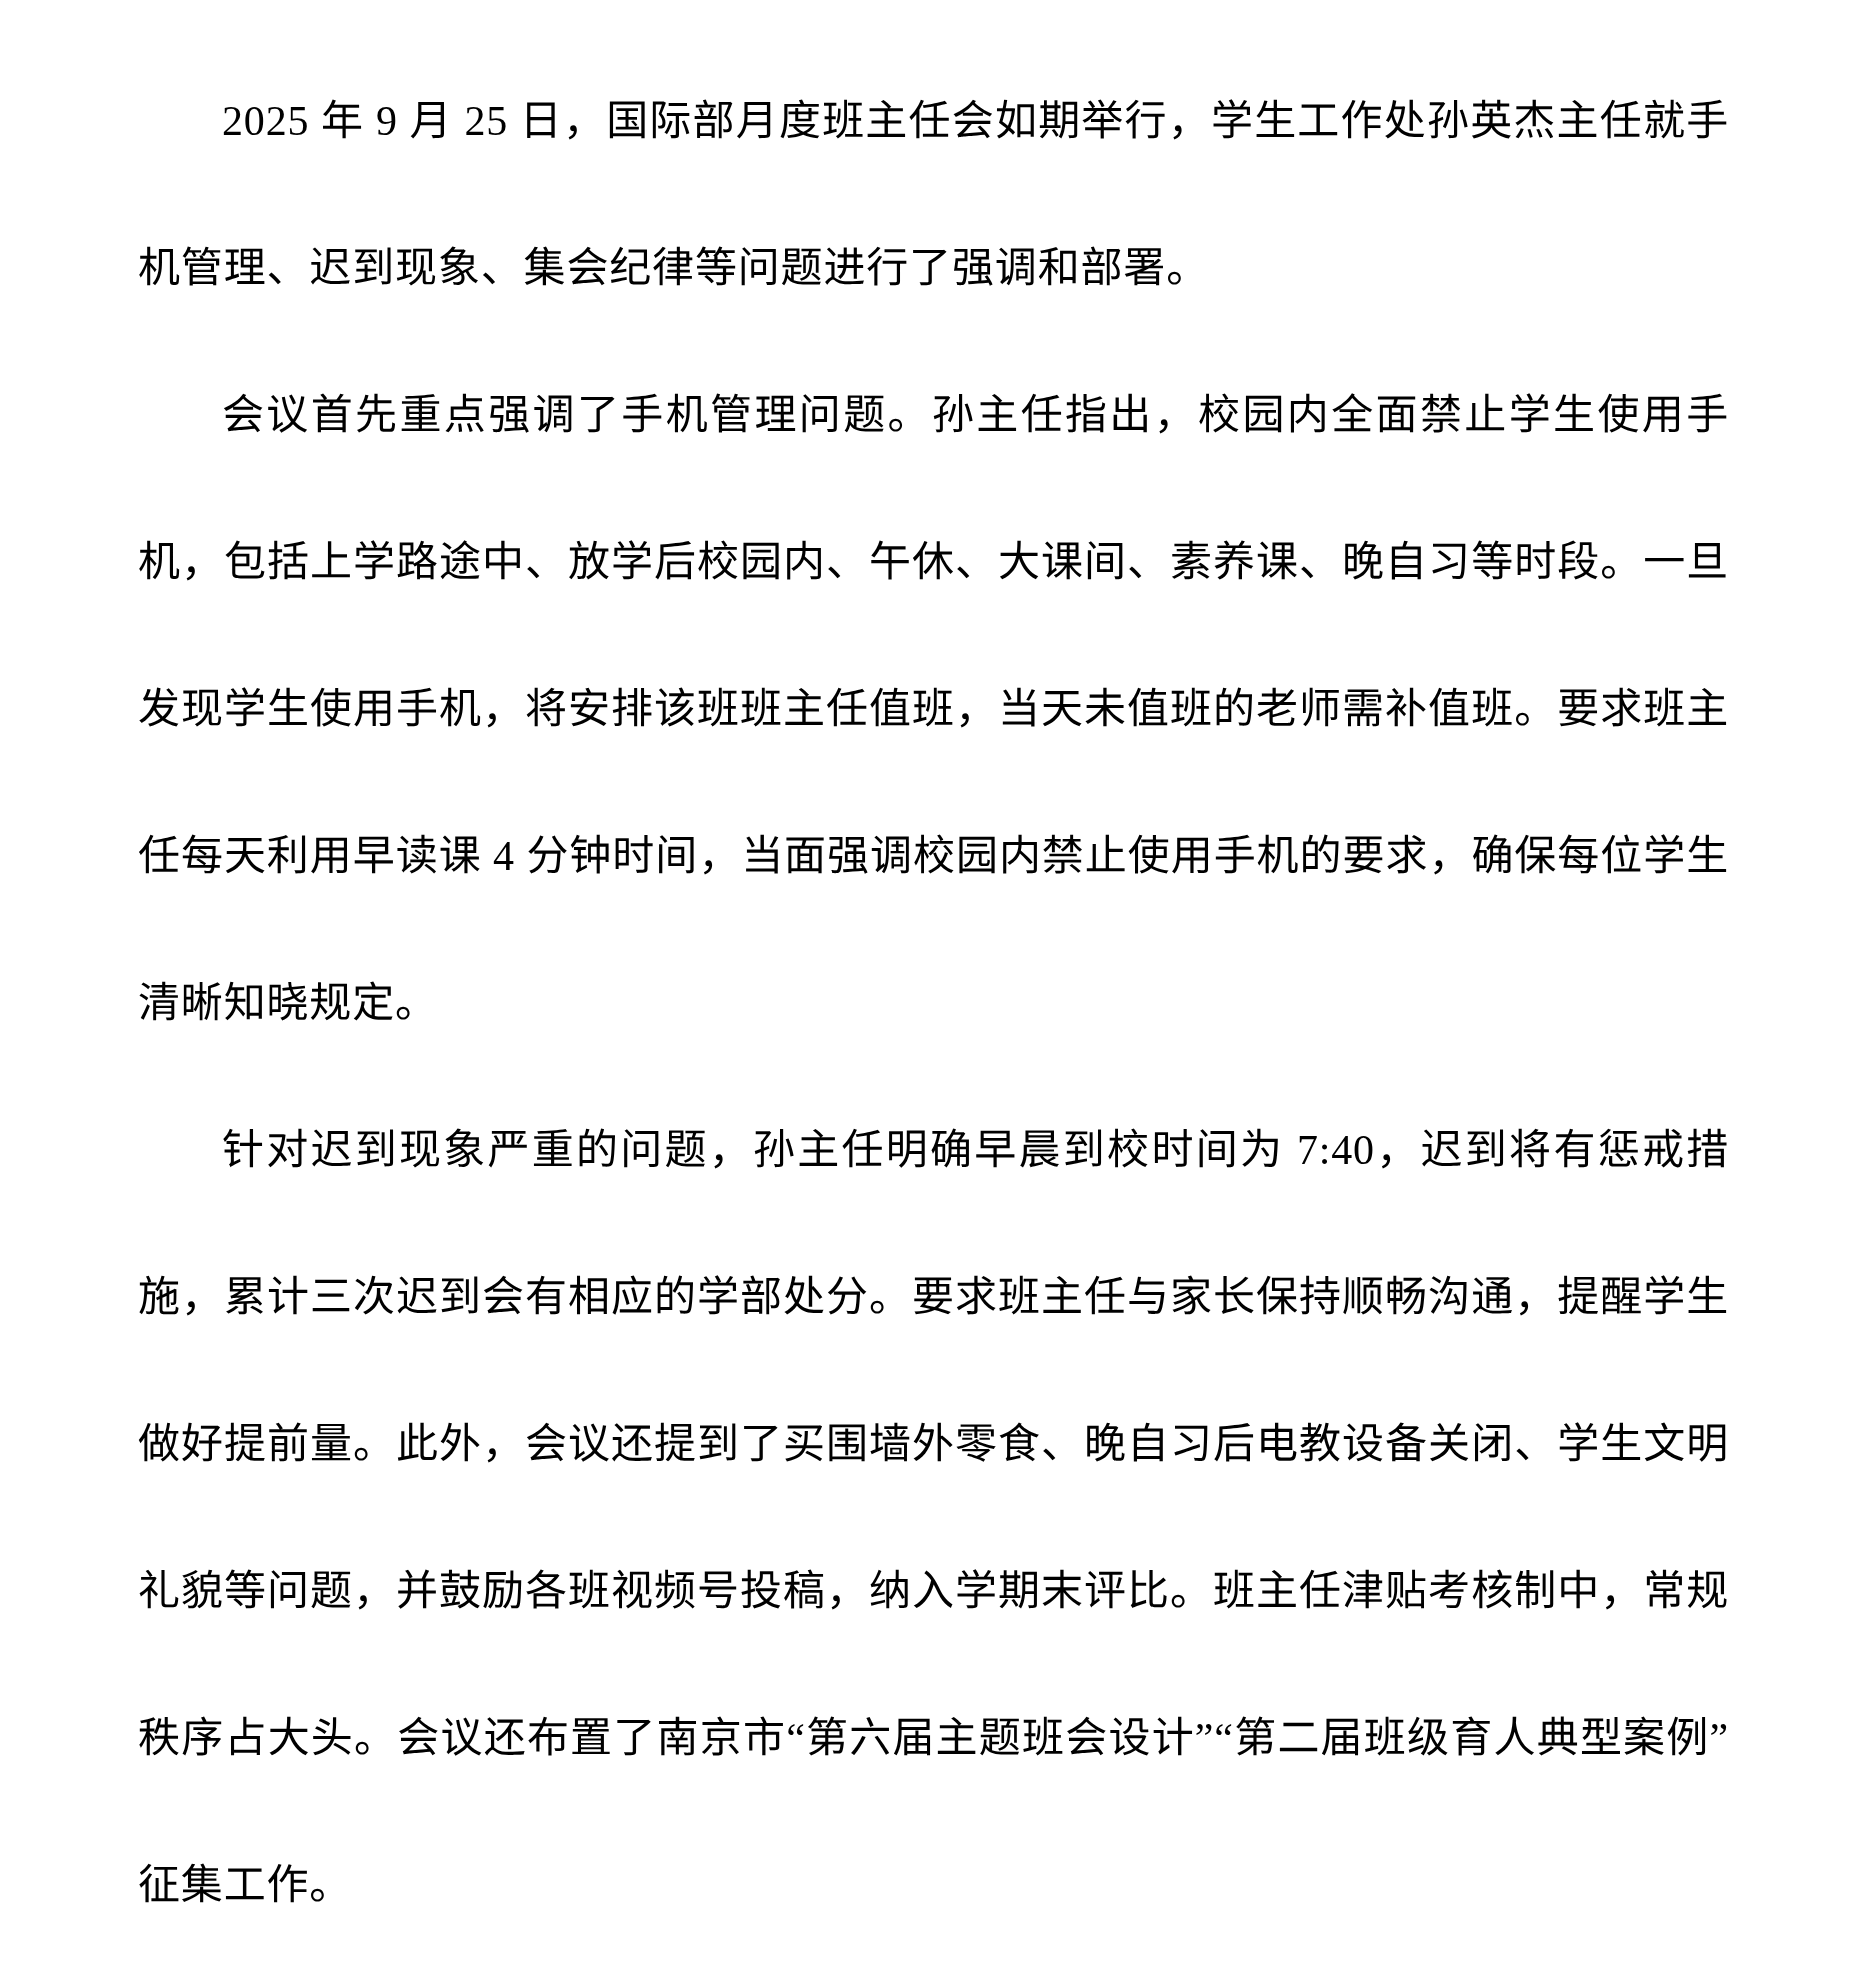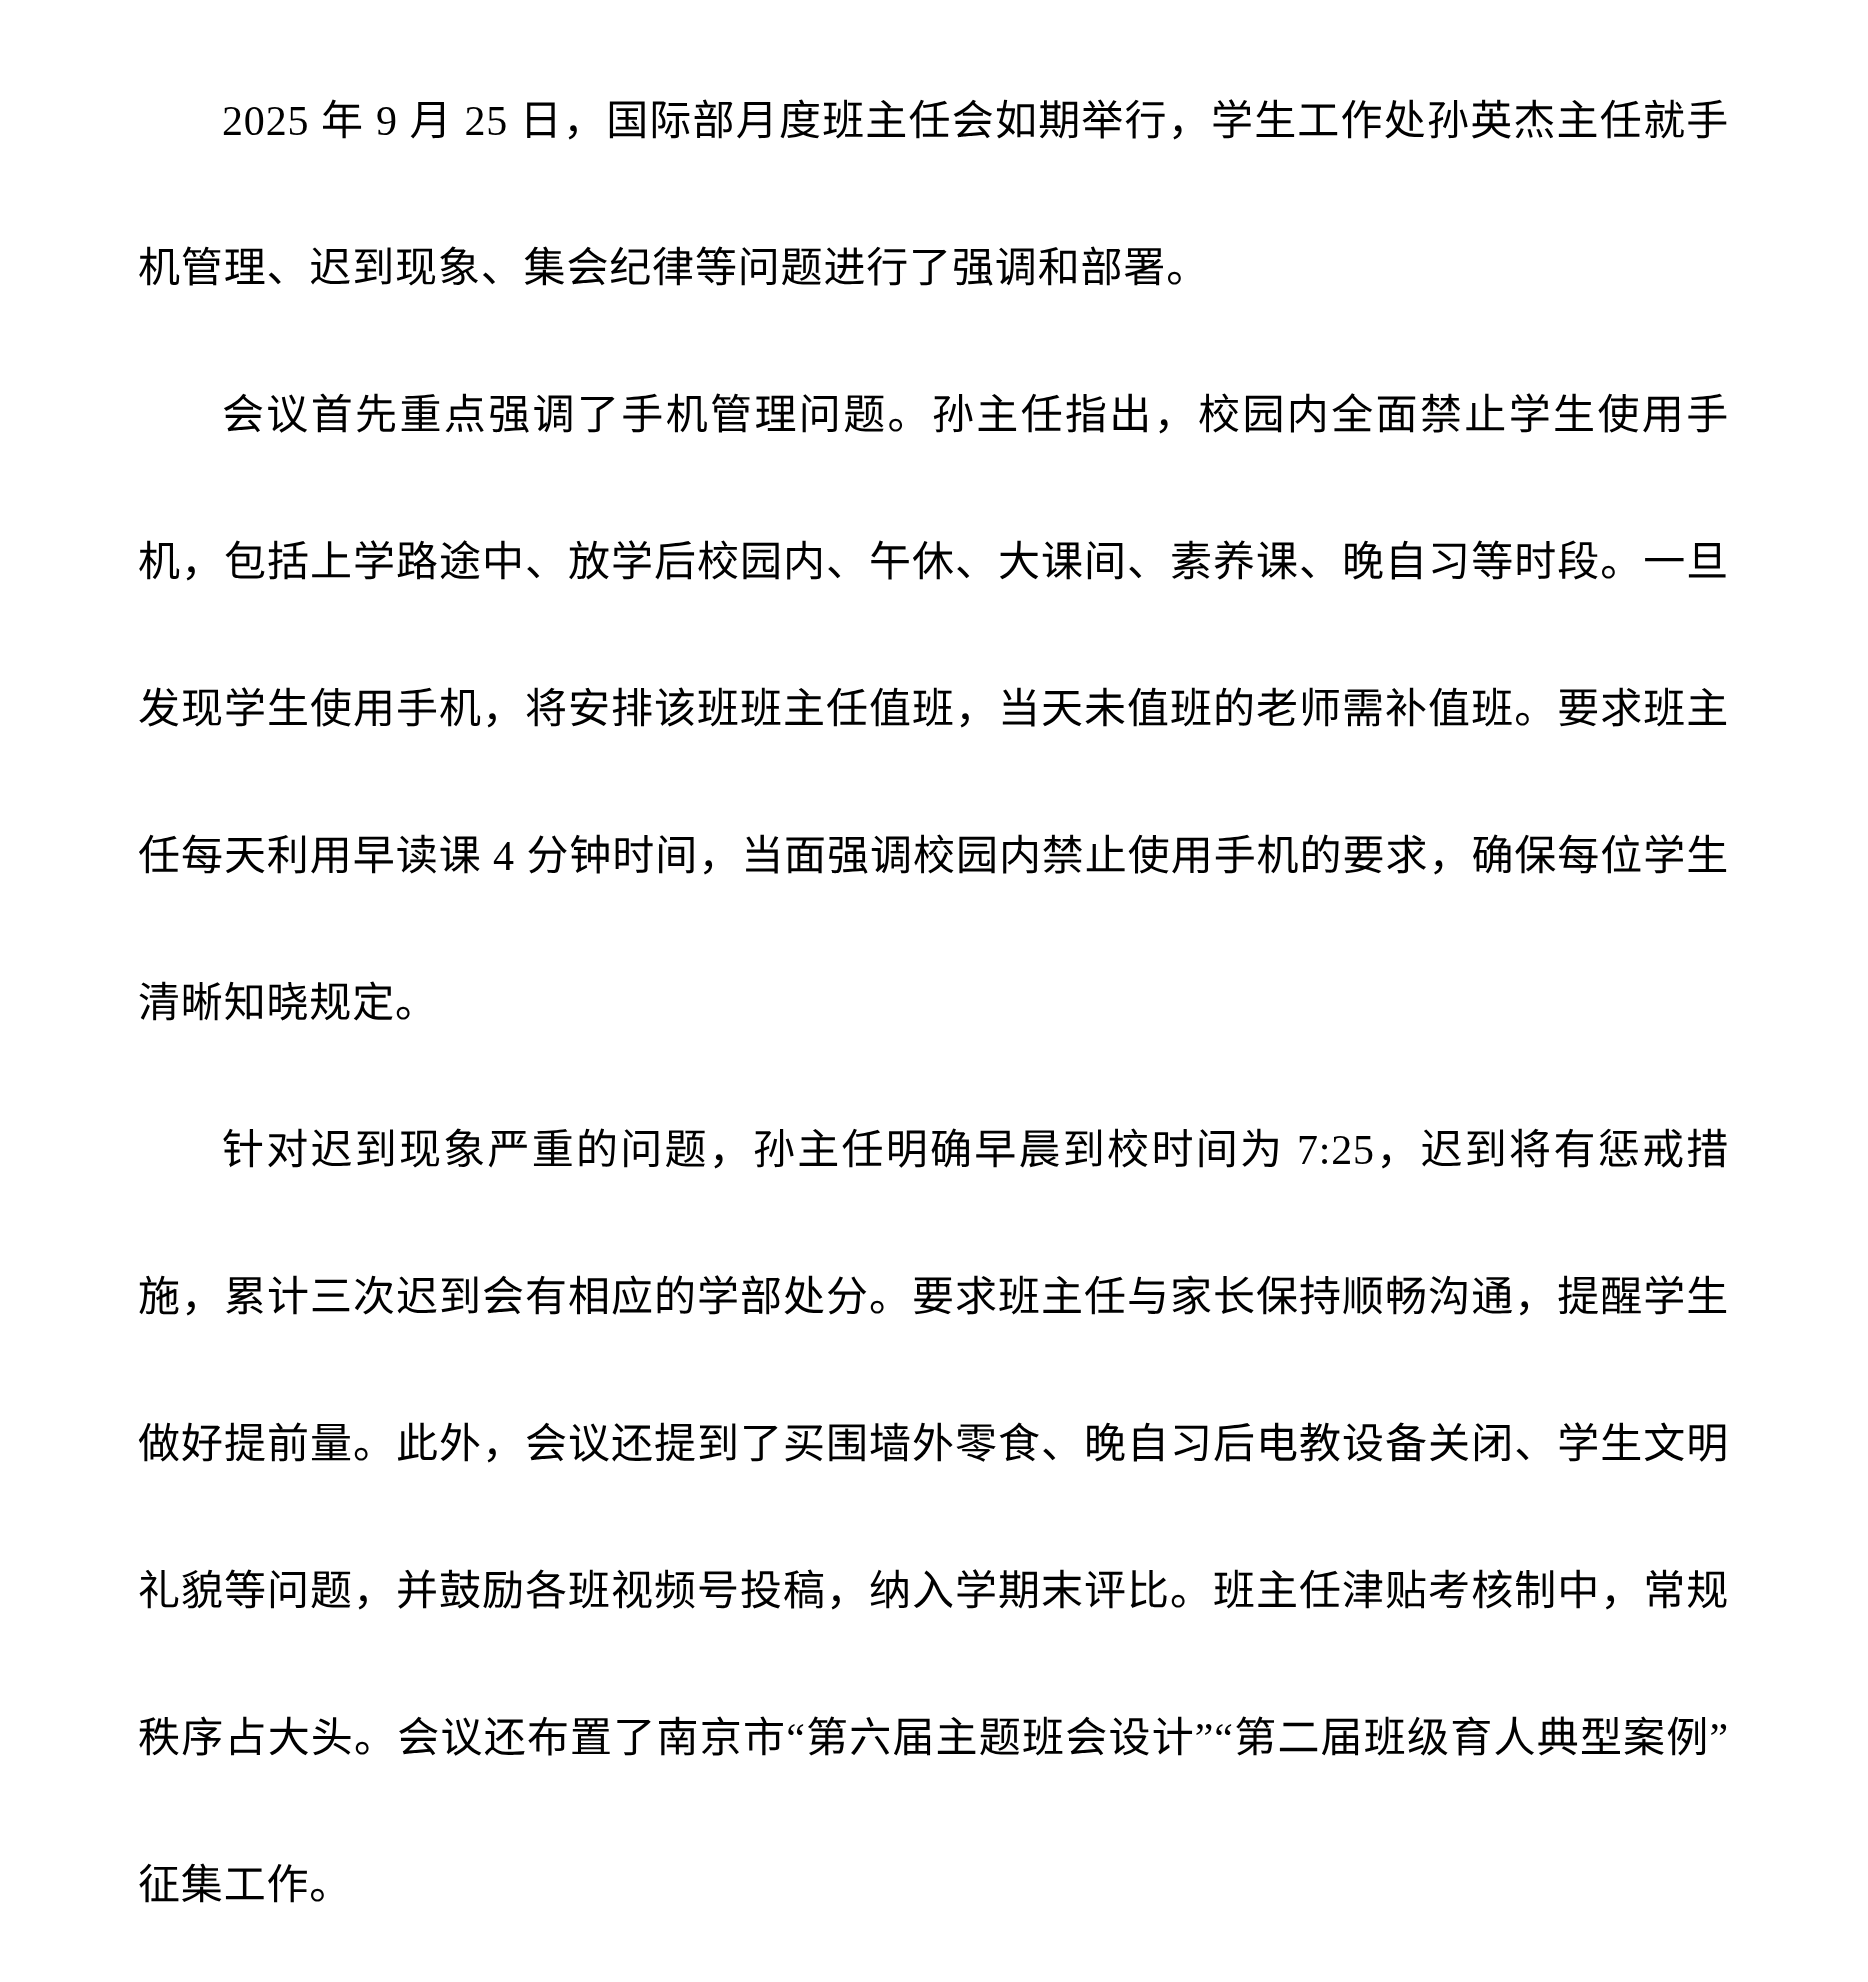--- a/index.html
+++ b/index.html
@@ -31,15 +31,15 @@
     text-indent: 2em;
     word-break: break-all;
   }
 </style>
 </head>
 <body style="background: rgb(255, 255, 255);">
 
 <div class="doc-page" style="color: rgb(0, 0, 0);">
   <p>2025 年 9 月 25 日，国际部月度班主任会如期举行，学生工作处孙英杰主任就手机管理、迟到现象、集会纪律等问题进行了强调和部署。</p>
   <p>会议首先重点强调了手机管理问题。孙主任指出，校园内全面禁止学生使用手机，包括上学路途中、放学后校园内、午休、大课间、素养课、晚自习等时段。一旦发现学生使用手机，将安排该班班主任值班，当天未值班的老师需补值班。要求班主任每天利用早读课 4 分钟时间，当面强调校园内禁止使用手机的要求，确保每位学生清晰知晓规定。</p>
-  <p>针对迟到现象严重的问题，孙主任明确早晨到校时间为 7:25，迟到将有惩戒措施，累计三次迟到会有相应的学部处分。要求班主任与家长保持顺畅沟通，提醒学生做好提前量。此外，会议还提到了买围墙外零食、晚自习后电教设备关闭、学生文明礼貌等问题，并鼓励各班视频号投稿，纳入学期末评比。班主任津贴考核制中，常规秩序占大头。会议还布置了南京市“第六届主题班会设计”“第二届班级育人典型案例”征集工作。</p>
+  <p>针对迟到现象严重的问题，孙主任明确早晨到校时间为 7:40，迟到将有惩戒措施，累计三次迟到会有相应的学部处分。要求班主任与家长保持顺畅沟通，提醒学生做好提前量。此外，会议还提到了买围墙外零食、晚自习后电教设备关闭、学生文明礼貌等问题，并鼓励各班视频号投稿，纳入学期末评比。班主任津贴考核制中，常规秩序占大头。会议还布置了南京市“第六届主题班会设计”“第二届班级育人典型案例”征集工作。</p>
 </div>
 
 
 </body></html>

